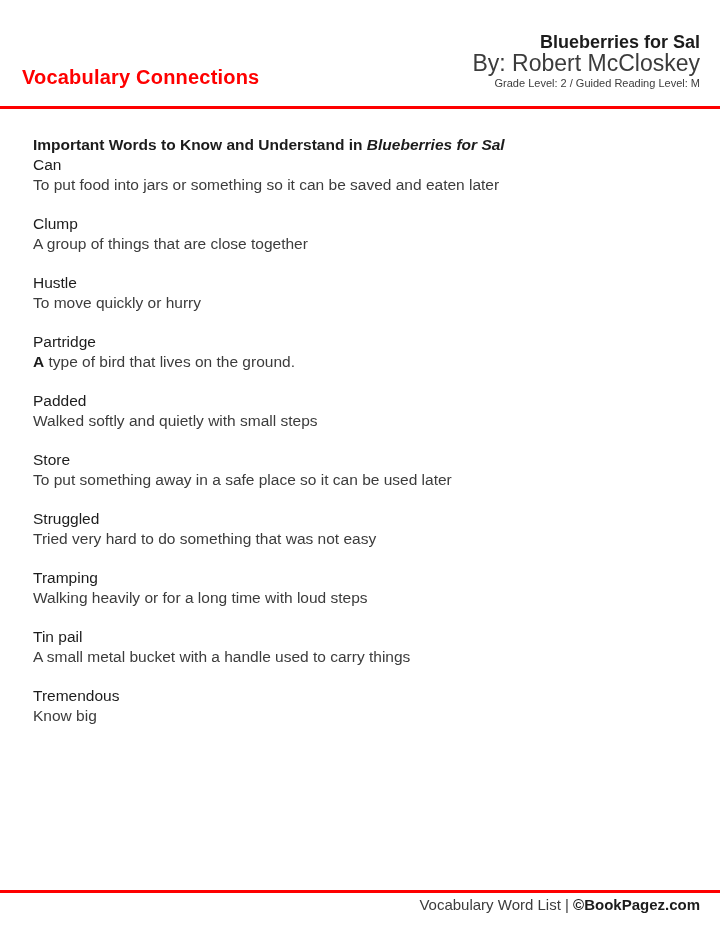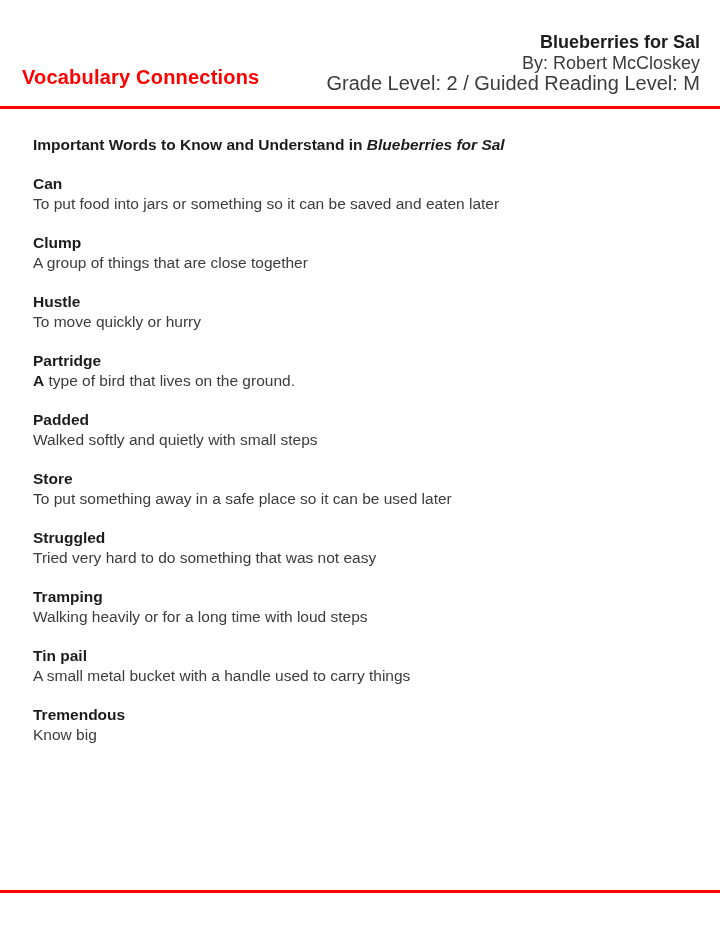--- a/index.html
+++ b/index.html
@@ -39,26 +39,26 @@
     text-align: right;
     white-space: nowrap;
   }
   .book-title {
     font-size: 18px;
     font-weight: bold;
     color: var(--text-strong);
     line-height: 22px;
   }
   .byline {
-    font-size: 18px;
+    font-size: 23px;
     color: var(--text-body);
     line-height: 21px;
   }
   .grade {
-    font-size: 20px;
+    font-size: 11px;
     color: var(--text-body);
     line-height: 19px;
   }
   .rule {
     position: absolute;
     left: 0;
     right: 0;
     height: 3px;
     background: var(--accent);
   }
@@ -73,24 +73,23 @@
   .heading {
     font-size: 15.5px;
     font-weight: bold;
     color: var(--text-strong);
     line-height: 20px;
   }
   .heading .italic { font-style: italic; }
   .entry { margin-bottom: 19px; }
   .word {
     font-size: 15.5px;
-    font-weight: bold;
+    font-weight: normal;
     color: var(--text-strong);
     line-height: 20px;
-    margin-top: 19px;
   }
   .definition {
     font-size: 15.5px;
     color: var(--text-body);
     line-height: 20px;
   }
   .definition .def-bold { font-weight: bold; color: var(--text-strong); }
   .footer {
     position: absolute;
     right: 20px;
@@ -169,14 +168,15 @@
 
   <div class="entry">
     <div class="word">Tremendous</div>
     <div class="definition"><b class="def-bold"></b><span class="def-text">Know big</span></div>
   </div>
 </div>
   </div>
 
   <div class="rule rule-bottom"></div>
 
+  <div class="footer"><span>Vocabulary Word List | </span><span class="footer-brand">©BookPagez.com</span></div>
 
 </div>
 
 </body></html>

